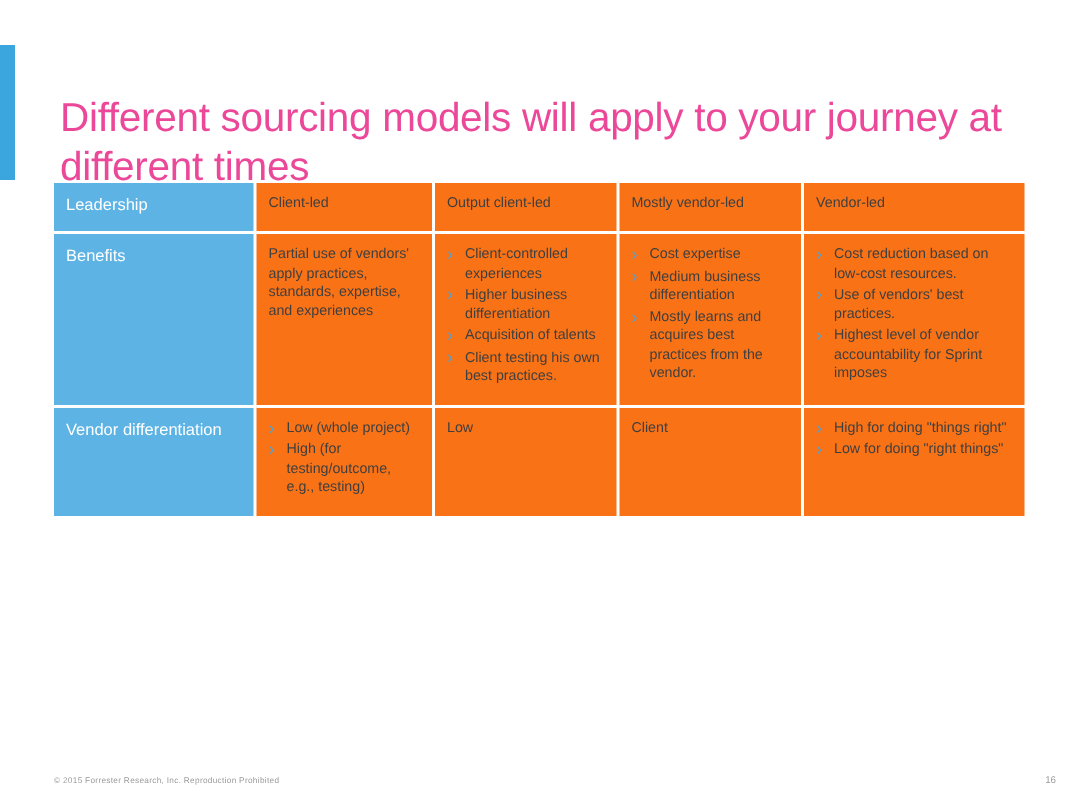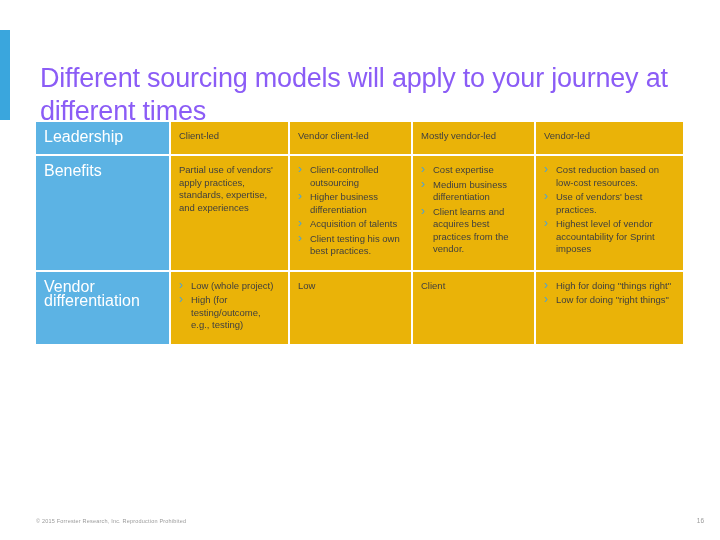--- a/index.html
+++ b/index.html
@@ -28,21 +28,21 @@
     height: 90px;
     background: #3aa6dd;
   }
   .title {
     position: absolute;
     left: 40px;
     top: 44px;
     width: 640px;
     font-size: 27px;
     line-height: 33px;
-    color: #8b5cf6;
+    color: #ec4899;
     font-weight: normal;
     letter-spacing: -0.2px;
   }
   table.matrix {
     position: absolute;
     left: 36px;
     top: 122px;
     width: 648px;
     border-collapse: collapse;
     table-layout: fixed;
@@ -61,26 +61,26 @@
     color: #ffffff;
     font-size: 11px;
     line-height: 14px;
     height: 28px;
     padding-top: 10px;
     padding-bottom: 10px;
   }
   table.matrix td.rowlabel {
     background: #5cb3e4;
     color: #ffffff;
-    font-size: 16px;
+    font-size: 11px;
     line-height: 14px;
     font-weight: normal;
   }
   table.matrix td.cell {
-    background: #eab308;
+    background: #f97316;
   }
   col.c0 { width: 134px; }
   col.c1 { width: 119px; }
   col.c2 { width: 123px; }
   col.c3 { width: 123px; }
   col.c4 { width: 149px; }
 
   ul.chev {
     list-style: none;
     margin: 0;
@@ -137,48 +137,48 @@
         <col class="c4">
     </colgroup>
     <tbody>
 
       <tr>
         <td class="rowlabel">Leadership</td>
         <td class="cell">
           <p class="plain-text">Client-led</p>
         </td>
         <td class="cell">
-          <p class="plain-text">Vendor client-led</p>
+          <p class="plain-text">Output client-led</p>
         </td>
         <td class="cell">
           <p class="plain-text">Mostly vendor-led</p>
         </td>
         <td class="cell">
           <p class="plain-text">Vendor-led</p>
         </td>
       </tr>
 
       <tr>
         <td class="rowlabel">Benefits</td>
         <td class="cell">
           <p class="plain-text">Partial use of vendors' apply practices, standards, expertise, and experiences</p>
         </td>
         <td class="cell">
           <ul class="chev">
-            <li>Client-controlled outsourcing</li>
+            <li>Client-controlled experiences</li>
             <li>Higher business differentiation</li>
             <li>Acquisition of talents</li>
             <li>Client testing his own best practices.</li>
           </ul>
         </td>
         <td class="cell">
           <ul class="chev">
             <li>Cost expertise</li>
             <li>Medium business differentiation</li>
-            <li>Client learns and acquires best practices from the vendor.</li>
+            <li>Mostly learns and acquires best practices from the vendor.</li>
           </ul>
         </td>
         <td class="cell">
           <ul class="chev">
             <li>Cost reduction based on low-cost resources.</li>
             <li>Use of vendors' best practices.</li>
             <li>Highest level of vendor accountability for Sprint imposes</li>
           </ul>
         </td>
       </tr>

